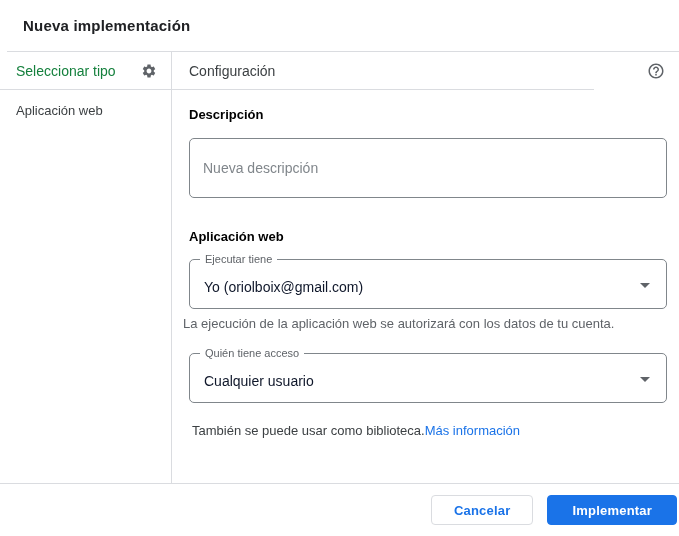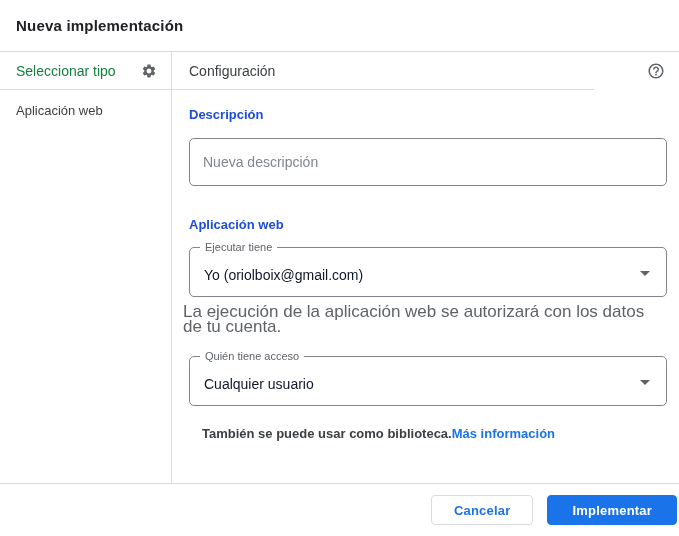--- a/index.html
+++ b/index.html
@@ -11,20 +11,21 @@
     overflow: hidden;
   }
   .dialog { width: 679px; height: 536px; display: flex; flex-direction: column; background: #fff; }
 
   
   .title-bar {
     height: 52px; flex: 0 0 52px;
     display: flex; align-items: center;
     padding: 12px 16px;
     border-bottom: 1px solid #dadce0;
+    margin-left: 7px;
   }
   .title { font-size: 15px; font-weight: 700; color: #202124; letter-spacing: .2px; }
 
   
   .main { flex: 1 1 auto; display: flex; min-height: 0; }
 
   .sidebar { width: 172px; flex: 0 0 172px; border-right: 1px solid #dadce0; }
   .sidebar-header {
     height: 38px; display: flex; align-items: center; justify-content: space-between;
     padding: 0 10px 0 16px;
@@ -38,25 +39,25 @@
   .content-header { height: 38px; flex: 0 0 38px; display: flex; align-items: stretch; }
   .content-header-left {
     width: 422px; display: flex; align-items: center;
     padding-left: 17px;
     border-bottom: 1px solid #dadce0;
     font-size: 14px; color: #3c4043;
   }
   .content-header-right { flex: 1; display: flex; align-items: center; justify-content: flex-end; padding-right: 11px; }
 
   .form { flex: 1 1 auto; padding: 0 12px 0 17px; }
-  .field-label { margin-top: 17px; font-size: 13px; font-weight: 700; color: #1d4ed8; line-height: 15px; }
+  .field-label { margin-top: 17px; font-size: 13px; font-weight: 700; color: #000000; line-height: 15px; }
   .field-label.second { margin-top: 31px; }
 
   .text-input {
-    display: block; width: 100%; height: 48px; margin-top: 16px;
+    display: block; width: 100%; height: 60px; margin-top: 16px;
     border: 1px solid #80868b; border-radius: 5px;
     padding: 0 13px; font-size: 14px; color: #3c4043;
     font-family: "Liberation Sans", sans-serif;
     outline: none; background: #fff;
   }
   .text-input::placeholder { color: #80868b; }
 
   .select-box {
     position: relative; height: 50px; margin-top: 15px;
     border: 1px solid #80868b; border-radius: 5px;
@@ -72,22 +73,22 @@
     position: absolute; left: 14px; top: calc(50% + 3px); transform: translateY(-50%);
     font-size: 14px; color: #0f172a; white-space: nowrap;
   }
   .select-arrow {
     position: absolute; right: 16px; top: calc(50% - 1px);
     width: 0; height: 0;
     border-left: 5px solid transparent; border-right: 5px solid transparent;
     border-top: 5px solid #5f6368;
   }
 
-  .helper-text { margin-top: 7px; margin-left: -6px; font-size: 17px; line-height: 15px; color: #5f6368; }
-  .library-line { margin-top: 20px; margin-left: 13px; font-size: 13px; line-height: 15px; color: #3c4043; font-weight: bold; }
+  .helper-text { margin-top: 7px; margin-left: -6px; font-size: 13px; line-height: 15px; color: #5f6368; }
+  .library-line { margin-top: 20px; margin-left: 3px; font-size: 13px; line-height: 15px; color: #3c4043; }
   .library-link { color: #1a73e8; text-decoration: none; cursor: pointer; }
 
   
   .footer {
     height: 53px; flex: 0 0 53px;
     border-top: 1px solid #dadce0;
     display: flex; align-items: center; justify-content: flex-end;
     gap: 14px; padding-right: 2px;
   }
   .btn {

